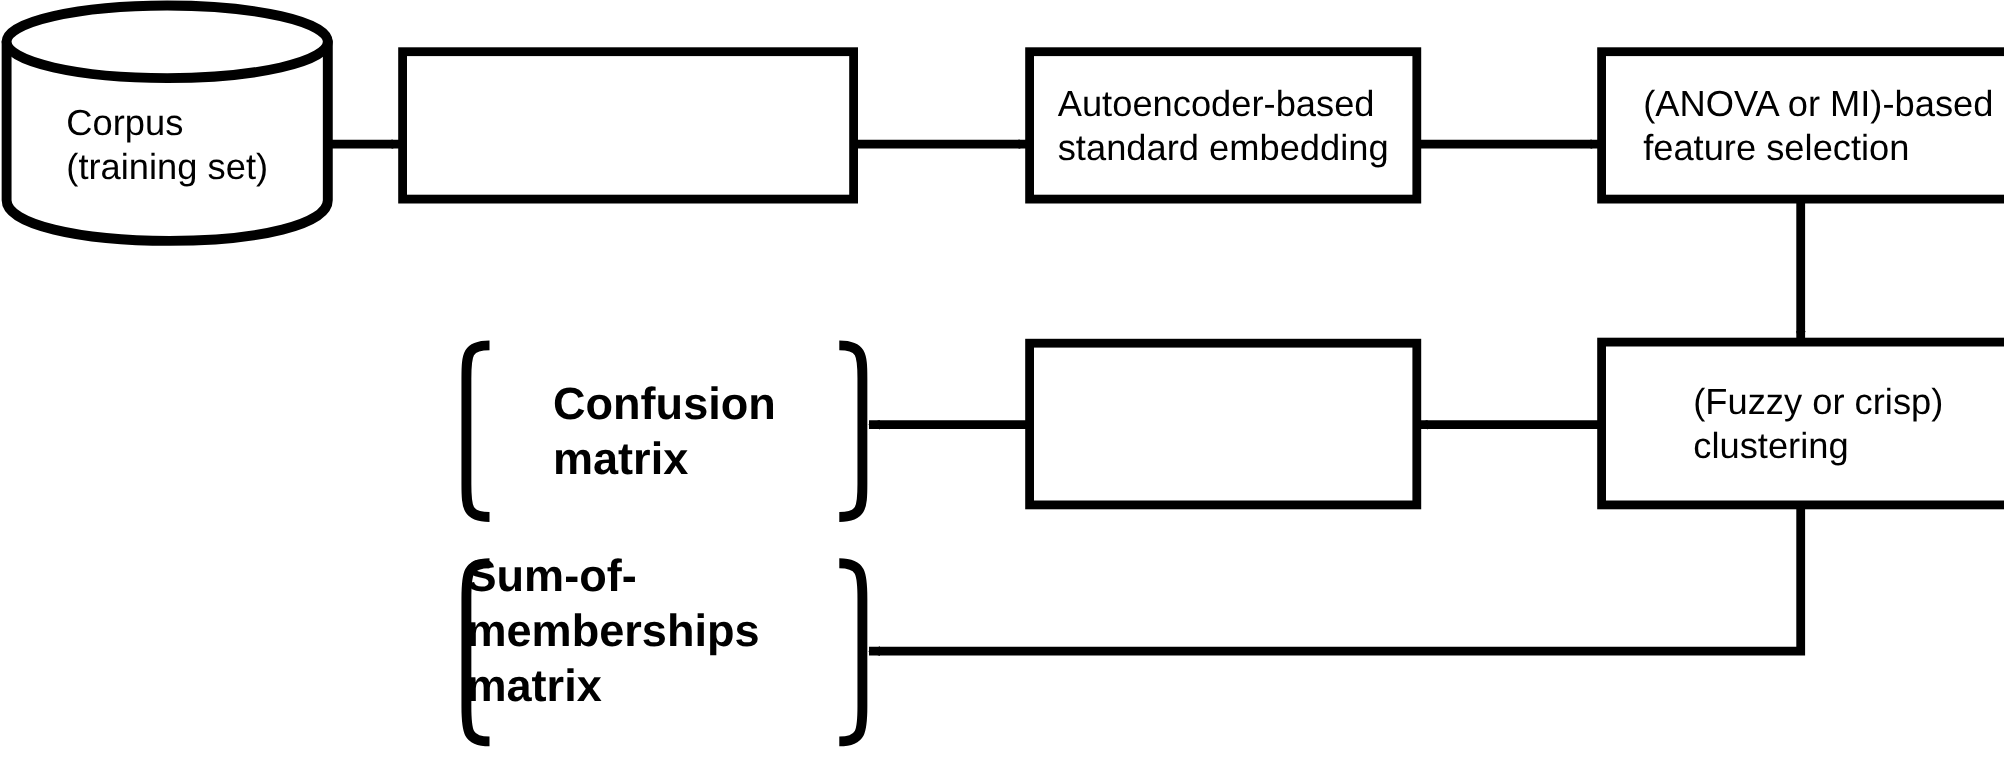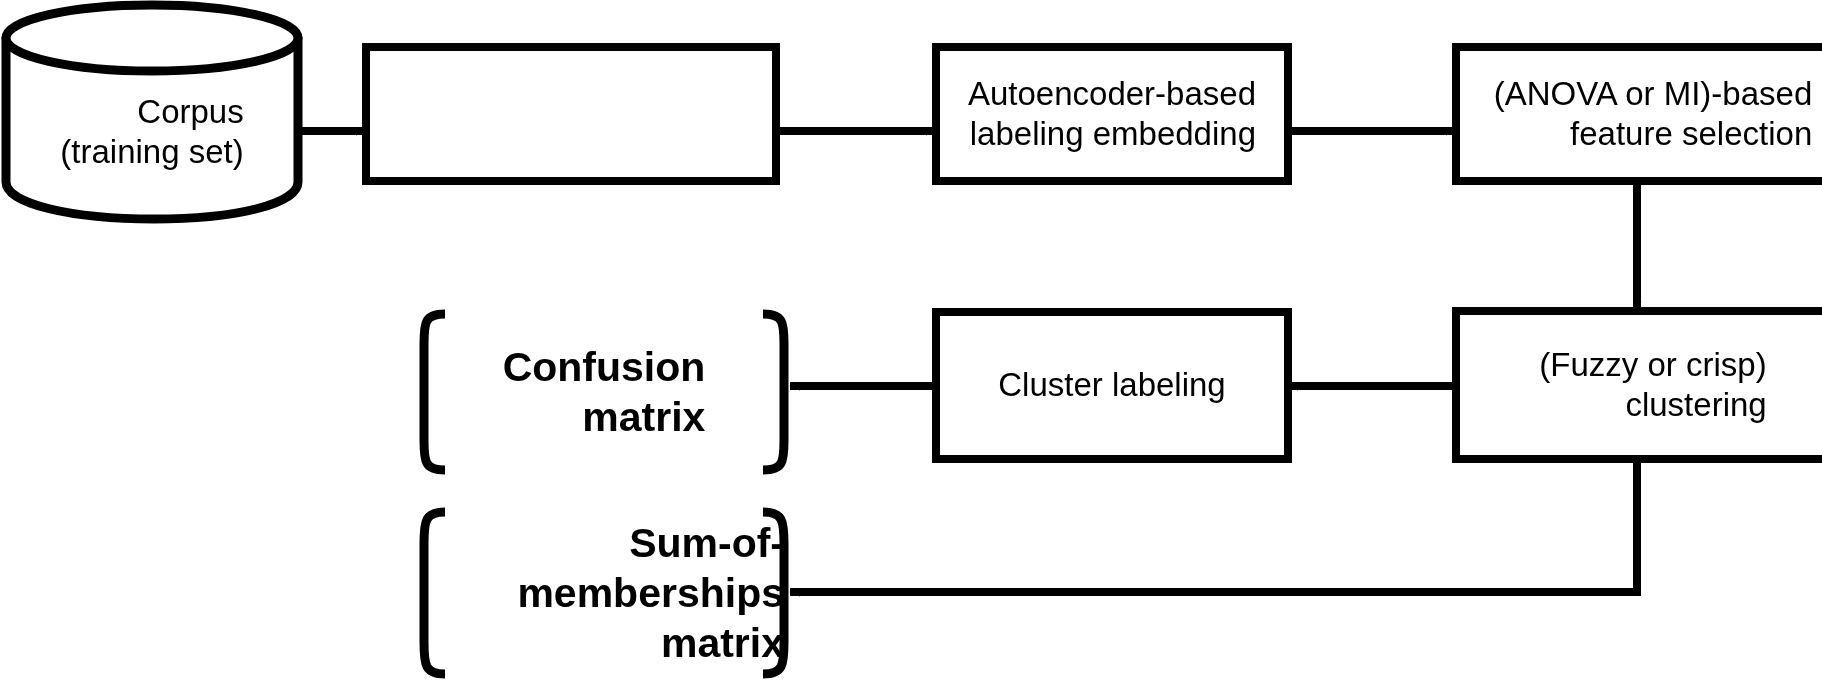--- a/index.html
+++ b/index.html
@@ -22,21 +22,21 @@
     left: 0;
     top: 0;
     width: 1822px;
     height: 697px;
   }
   .node-label {
     position: absolute;
     display: flex;
     align-items: center;
     justify-content: center;
-    text-align: right;
+    text-align: left;
     color: #000000;
     line-height: 1.22;
     white-space: pre-line;
     pointer-events: none;
   }
   .proc-label {
     font-size: 33px;
     font-weight: 400;
   }
   .store-label {
@@ -98,29 +98,28 @@
     <line x1="935" y1="386" x2="790" y2="386" stroke="#000000" stroke-width="8" marker-end="url(#arrowhead)"></line>
 
     <path d="M1637,459 L1637,592 L790,592" fill="none" stroke="#000000" stroke-width="8" marker-end="url(#arrowhead)"></path>
   </svg>
 
   <div class="node-label store-label" style="left:6px; top:52px; width:292px; height:160px;">Corpus
 (training set)</div>
 
 
   <div class="node-label proc-label" style="left:936px; top:47px; width:352px; height:134px;">Autoencoder-based
-labeling embedding</div>
+standard embedding</div>
 
   <div class="node-label proc-label" style="left:1456px; top:47px; width:394px; height:134px;">(ANOVA or MI)-based
 feature selection</div>
 
   <div class="node-label proc-label" style="left:1456px; top:311px; width:394px; height:148px;">(Fuzzy or crisp)
 clustering</div>
 
-  <div class="node-label proc-label" style="left:936px; top:312px; width:352px; height:147px;">Cluster labeling</div>
 
   <div class="node-label matrix-label" style="left:432px; top:314px; width:344px; height:156px;">Confusion
 matrix</div>
 
-  <div class="node-label matrix-label" style="left:424px; top:512px; width:360px; height:162px;">Sum-of-memberships
+  <div class="node-label matrix-label" style="left:424px; top:492px; width:360px; height:162px;">Sum-of-memberships
 matrix</div>
 
 </div>
 
 </body></html>

